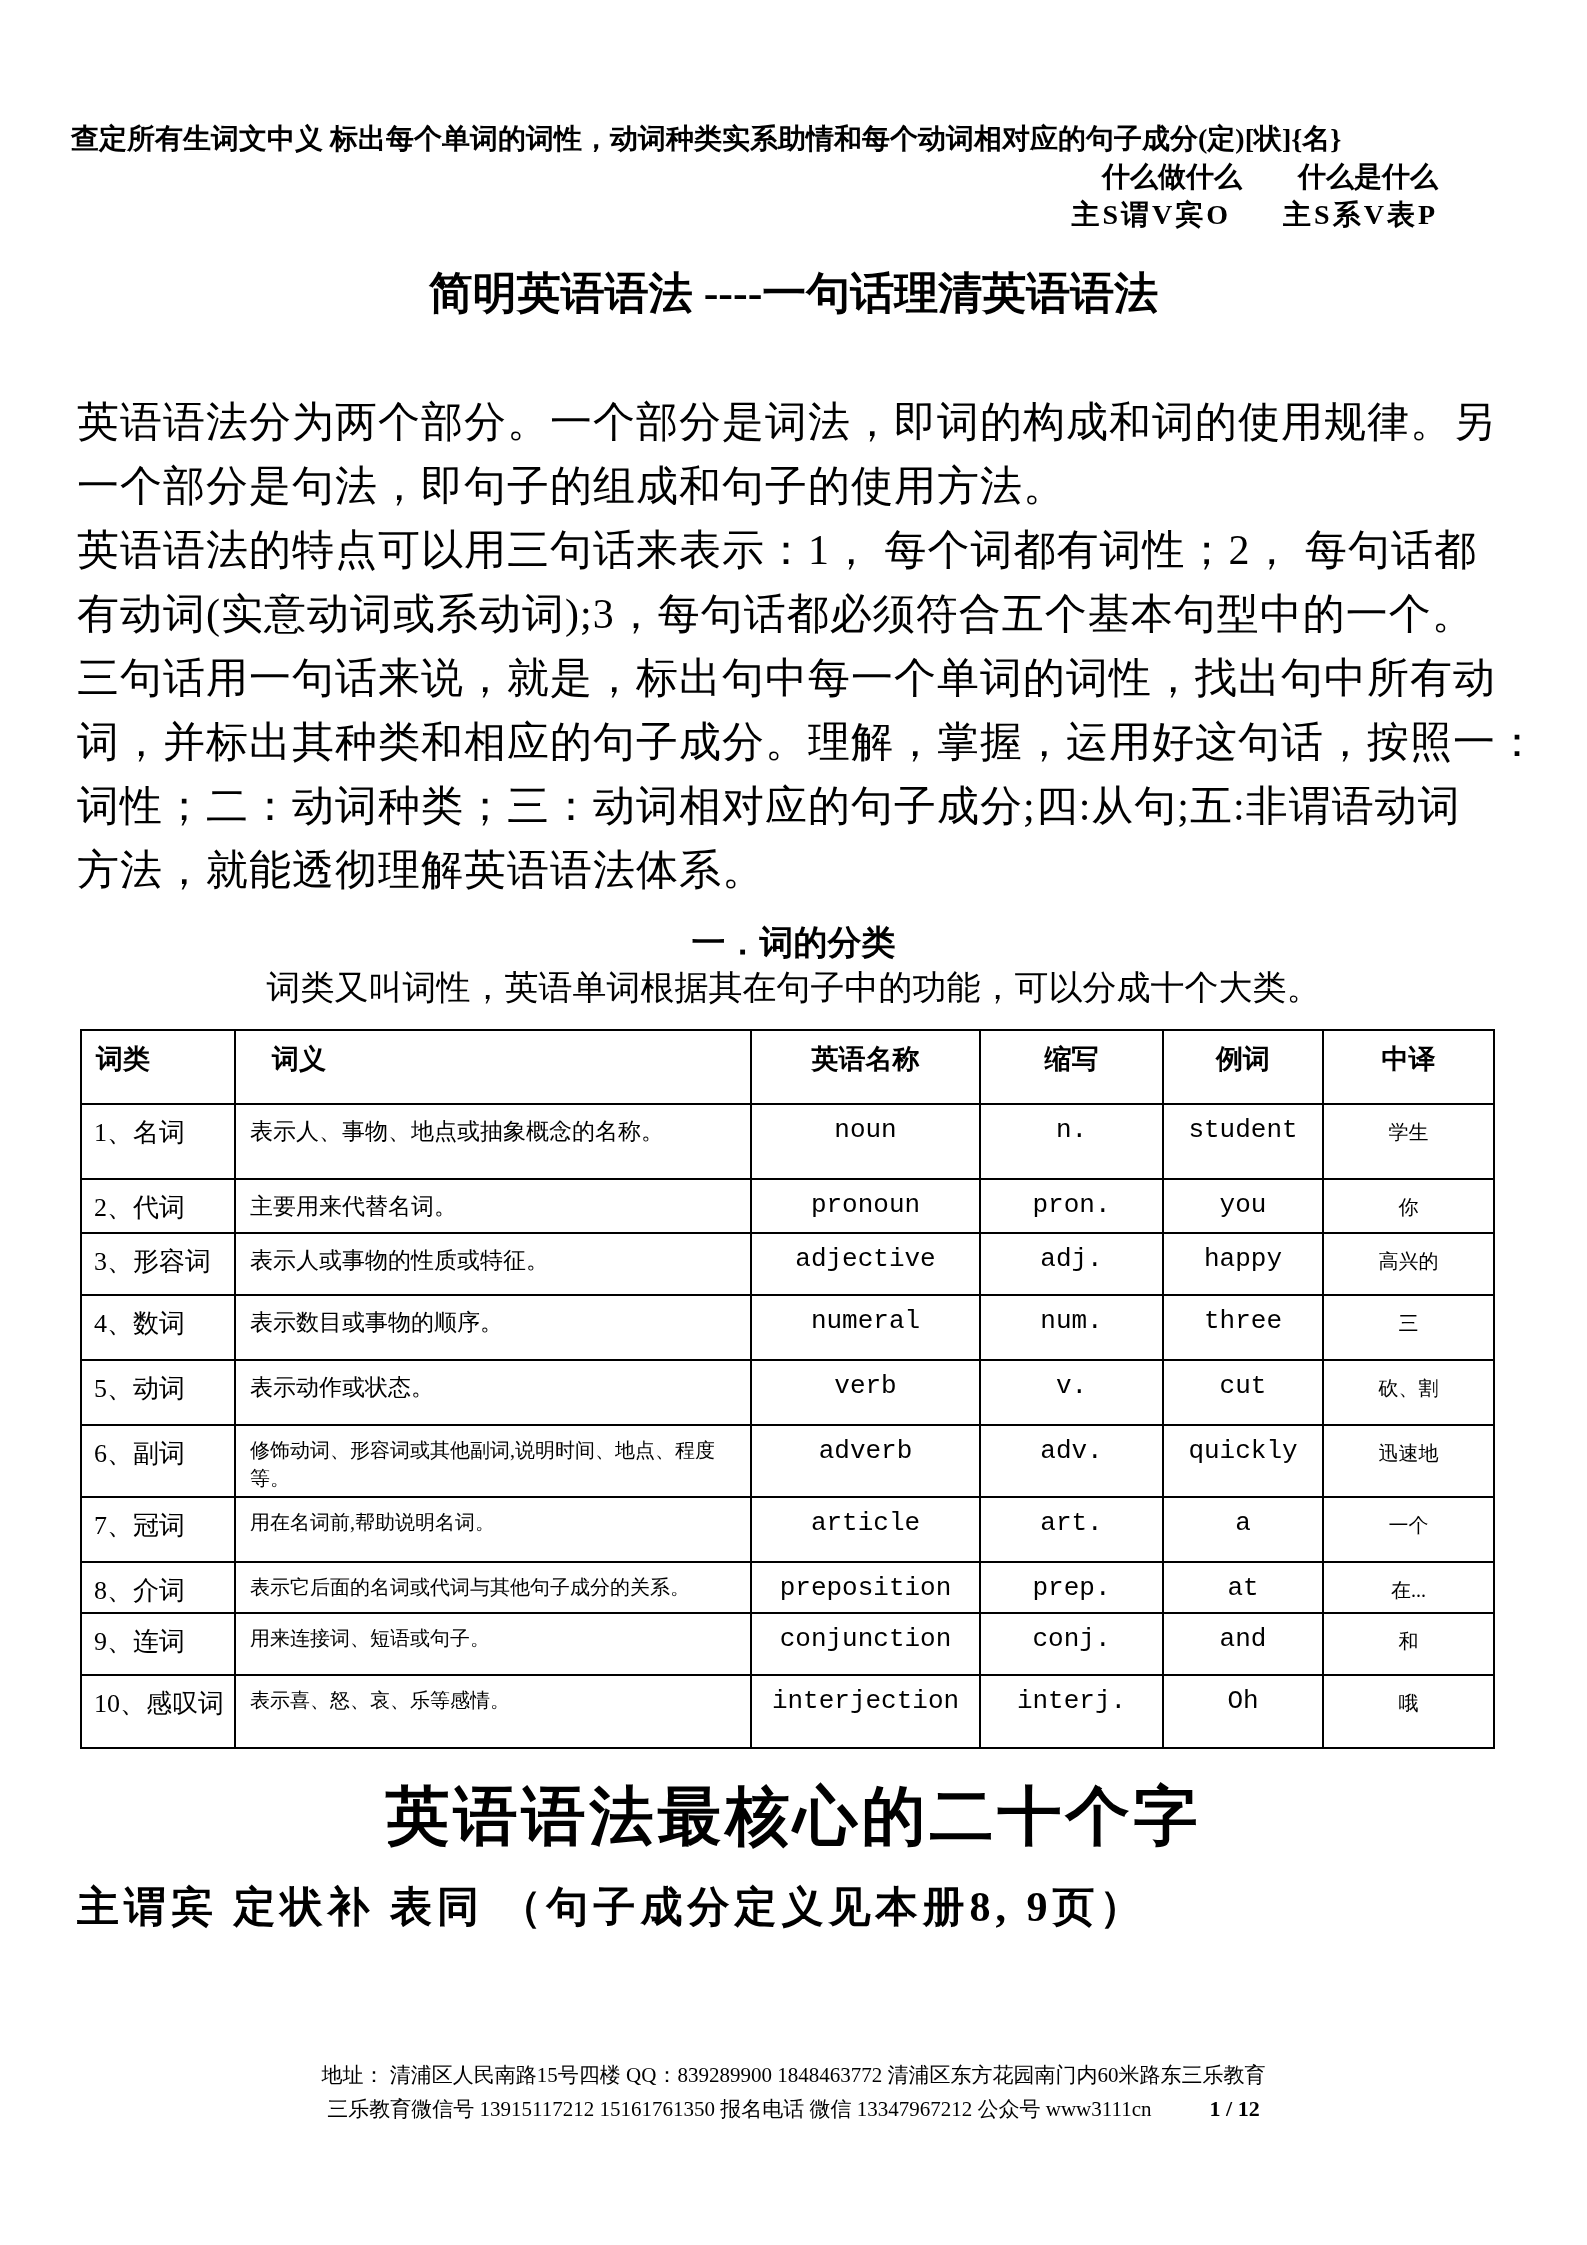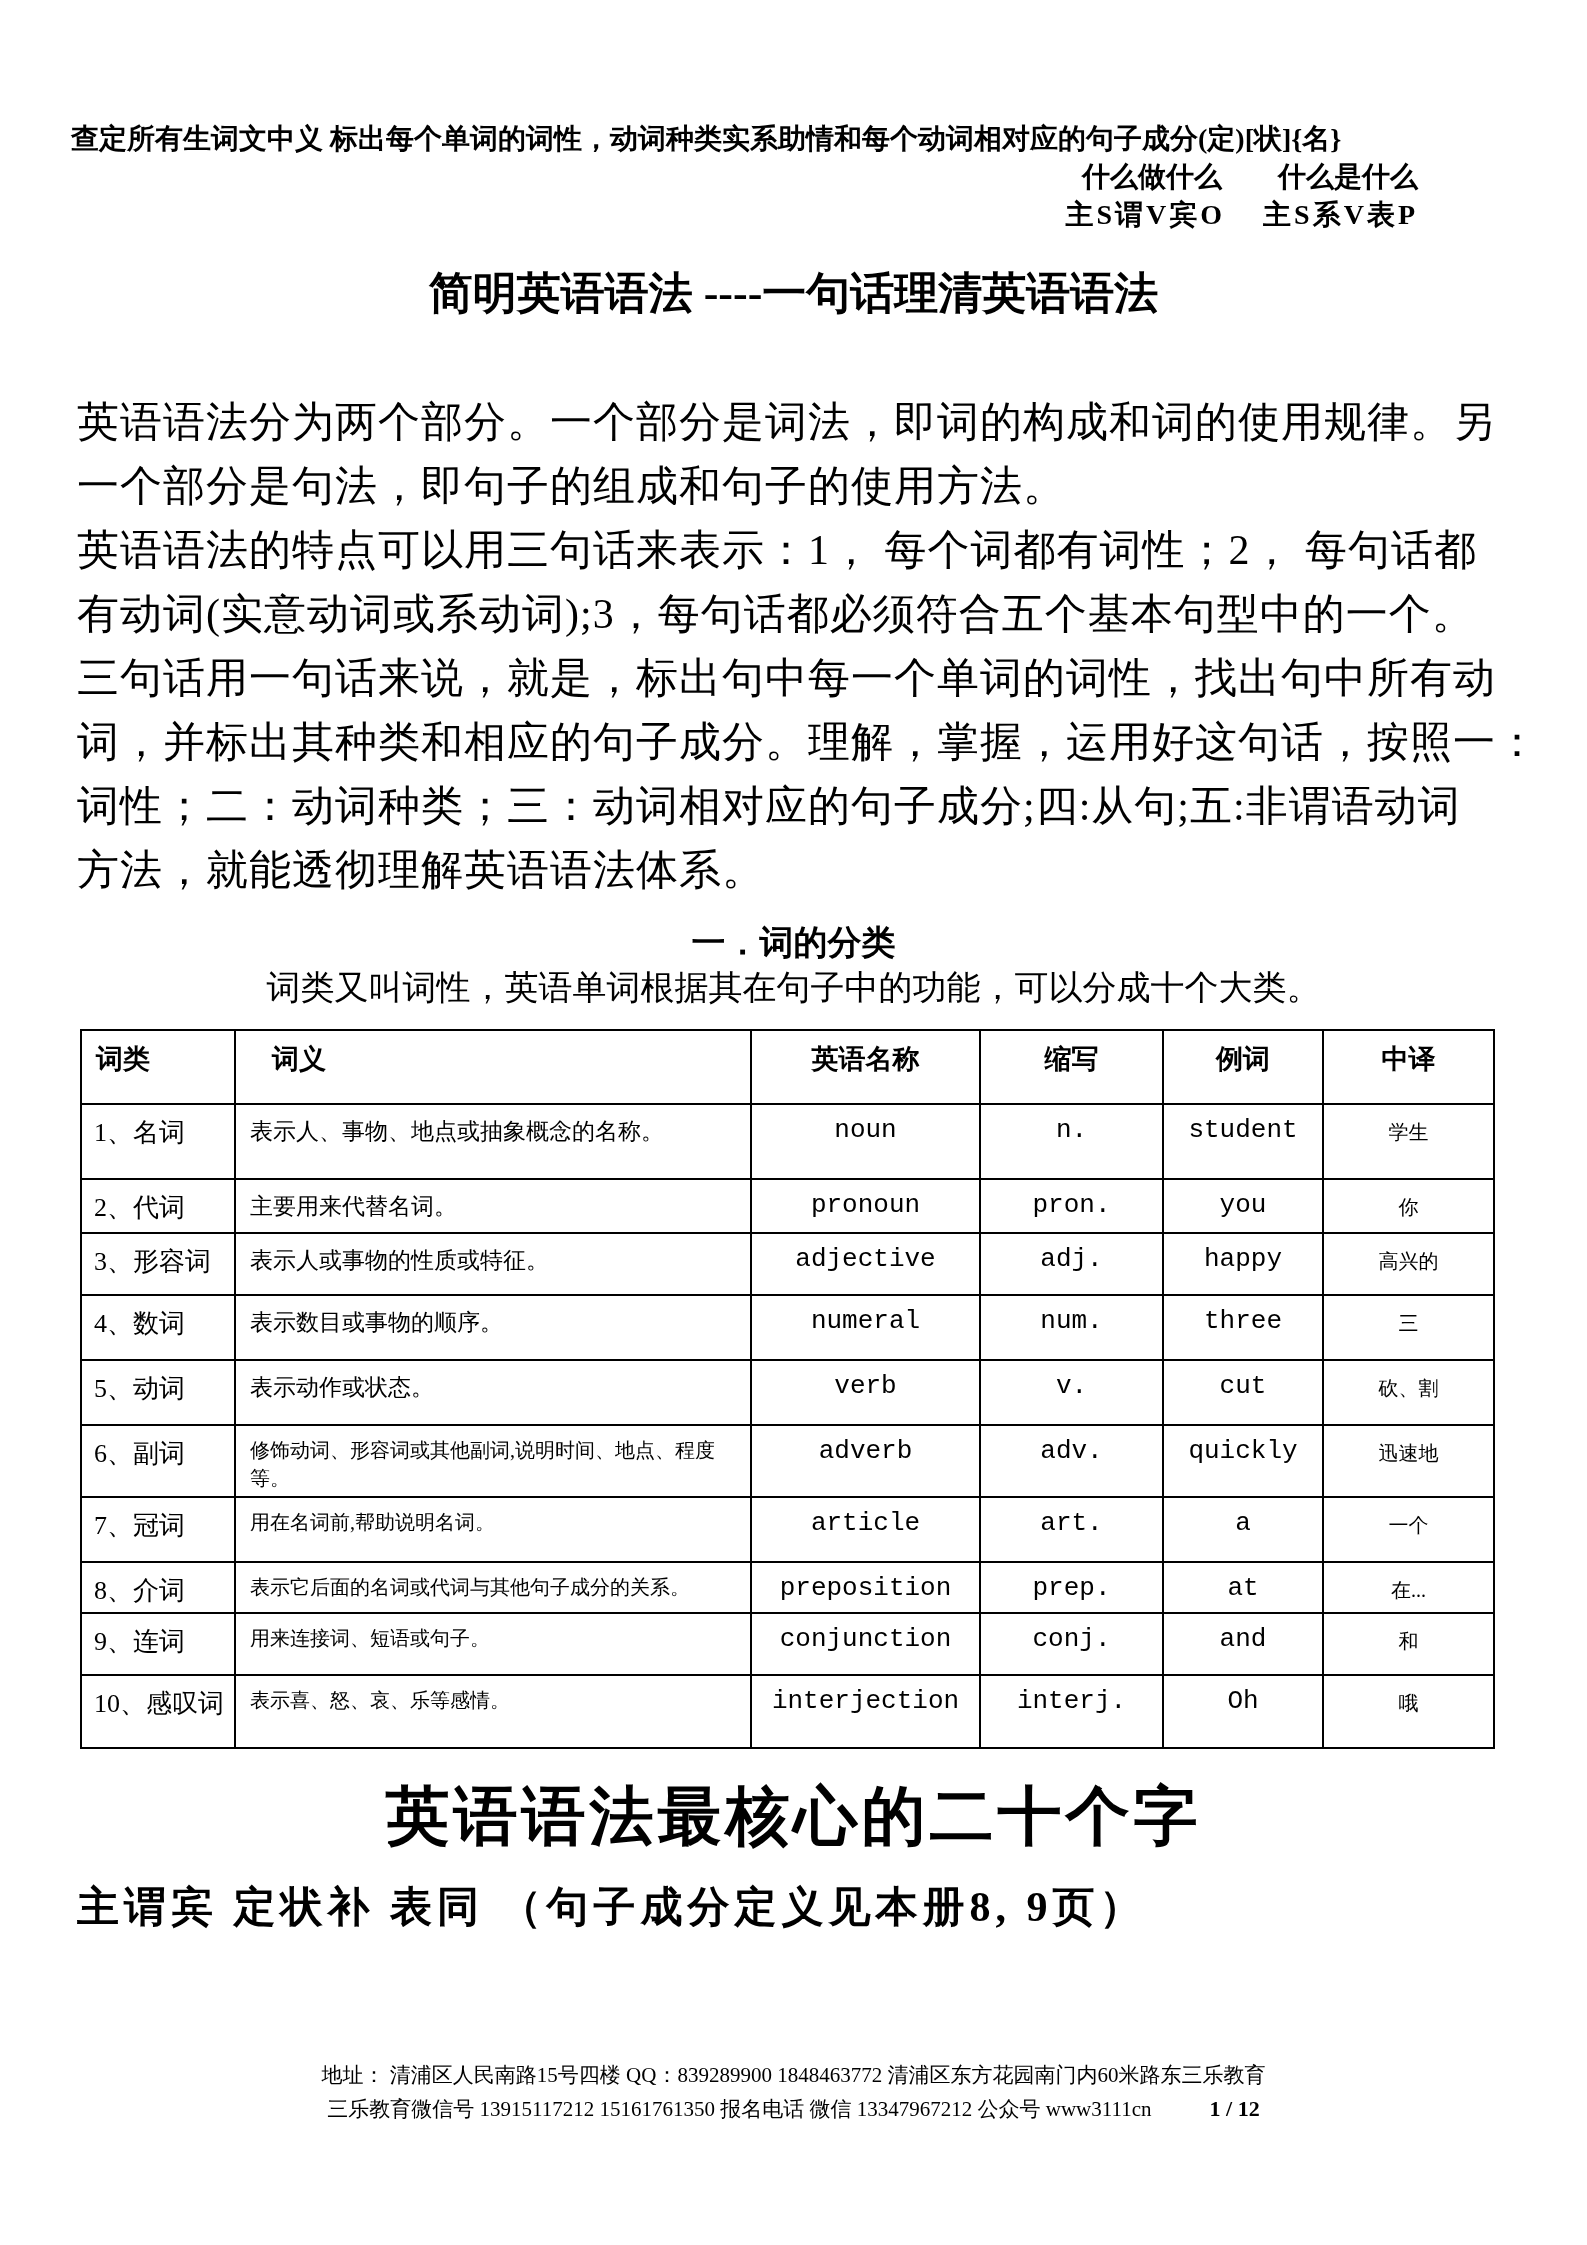--- a/index.html
+++ b/index.html
@@ -16,24 +16,24 @@
     padding: 0 77px;
   }
 
   
   .top-note { padding-top: 120px; font-weight: bold; }
   .top-note-line1 {
     font-size: 28px; line-height: 38px; white-space: nowrap; margin-left: -6px;
   }
   .top-note-line2, .top-note-line3 {
     display: flex; justify-content: flex-end; line-height: 38px;
-    font-size: 28px; margin-right: 92px;
+    font-size: 28px; margin-right: 72px;
   }
   .top-note-line2 { gap: 56px; }
-  .top-note-line3 { gap: 38px; letter-spacing: 3px; }
+  .top-note-line3 { gap: 52px; letter-spacing: 3px; }
 
   
   .doc-title {
     margin: 34px 0 0 0; text-align: center;
     font-size: 44px; line-height: 52px; font-weight: bold; white-space: nowrap;
   }
 
   
   .intro { margin-top: 70px; }
   .intro .body-line {

